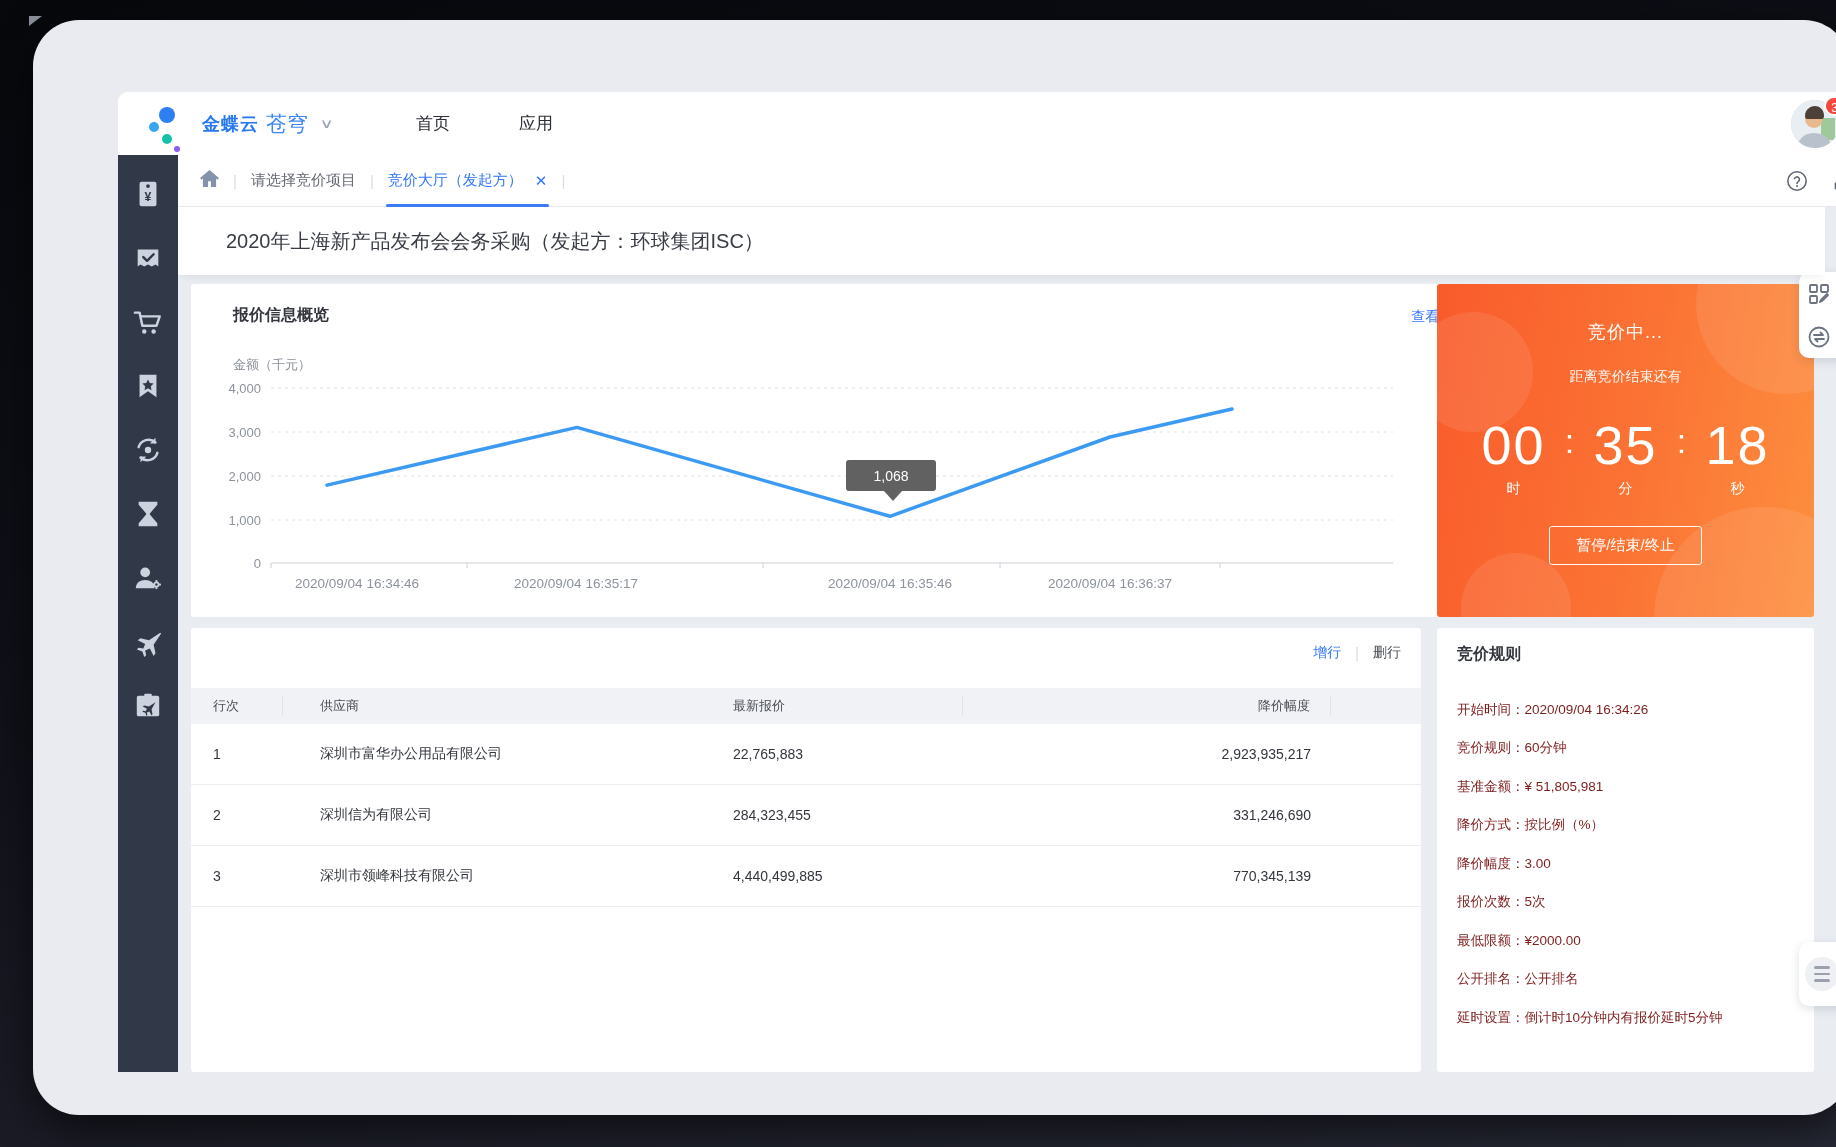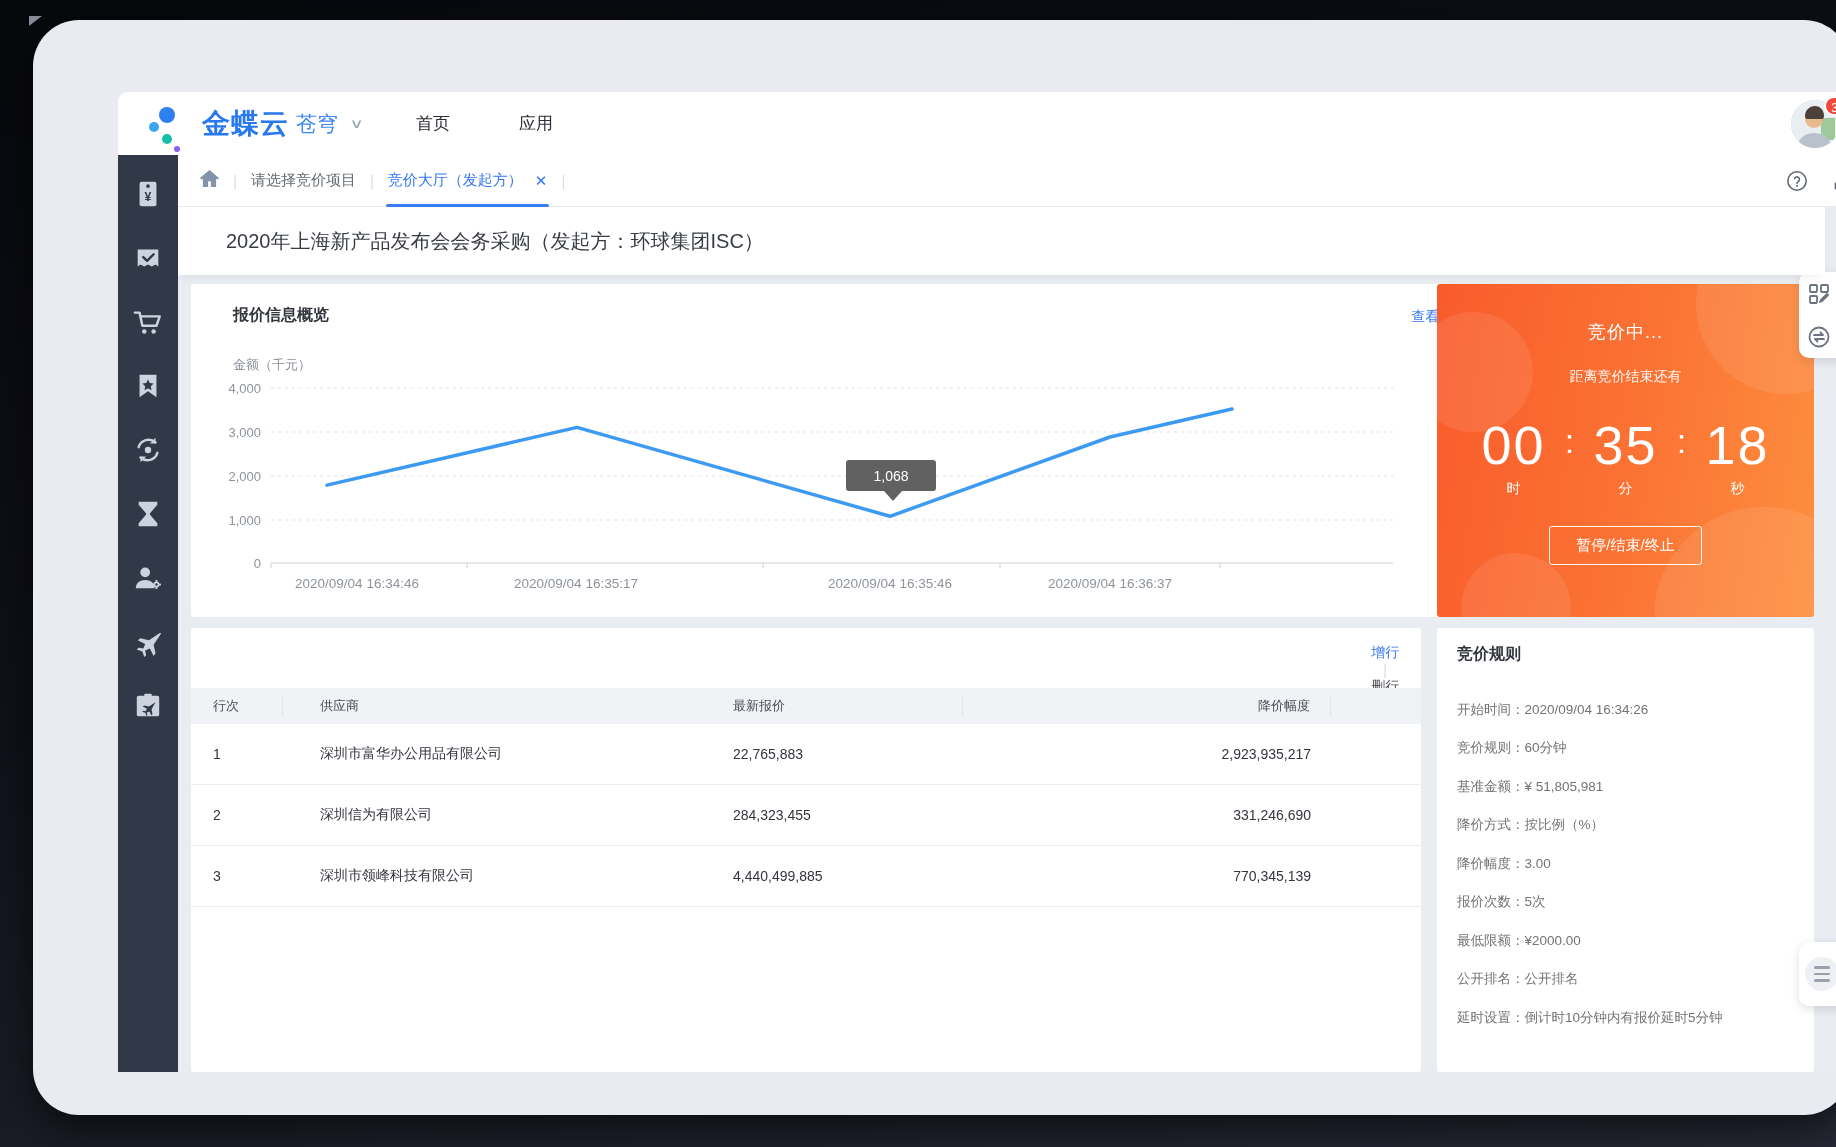--- a/index.html
+++ b/index.html
@@ -18,21 +18,21 @@
 
   
   .topbar { position:relative; height:63px; background:#fff; flex:0 0 63px; }
   .logo { position:absolute; left:30px; top:0; height:63px; display:flex; align-items:center; }
   .logo-dots { width:44px; height:48px; position:relative; }
   .logo-dots i { position:absolute; border-radius:50%; }
   .dot-b { width:16px; height:16px; background:#2e7ff2; left:11px; top:7px; }
   .dot-c { width:10px; height:10px; background:#38a7f0; left:1px; top:22px; }
   .dot-t { width:10px; height:10px; background:#17c0a8; left:14px; top:34px; }
   .dot-p { width:6px; height:6px; background:#8b5cf6; left:26px; top:46px; }
-  .brand-main { font-size:28px; font-weight:bold; color:#2878f0; letter-spacing:1px; margin-left:10px; }
+  .brand-main { font-size:18px; font-weight:bold; color:#2878f0; letter-spacing:1px; margin-left:10px; }
   .brand-sub { font-size:21px; color:#3d87f2; margin-left:7px; font-weight:400; }
   .logo-chevron { margin-left:14px; color:#9aa3b5; font-size:13px; transform:scaleX(1.5); cursor:pointer; }
   .nav-tab { position:absolute; top:0; height:63px; line-height:63px; text-align:right;
     font-size:17px; color:#2b2e36; cursor:pointer; }
   .tab-home { left:270px; width:62px; }
   .tab-app  { left:373px; width:62px; }
   .tab-active { left:456px; width:147px; color:#fff;
     background:linear-gradient(180deg,#5f8cf5 0%,#3e6eee 100%); }
   .avatar-wrap { position:absolute; left:1673px; top:8px; width:48px; height:48px; cursor:pointer; }
   .avatar { width:48px; height:48px; border-radius:50%; overflow:hidden; background:#cfdde6; }
@@ -76,21 +76,21 @@
 
   
   .chart-head { position:absolute; left:42px; top:21px; font-size:16px; font-weight:bold; color:#33363d; }
   .chart-links { position:absolute; right:22px; top:24px; display:flex; align-items:center; font-size:14px; }
   .link-blue { color:#3277f6; cursor:pointer; }
   .link-dark { color:#4b4e55; cursor:pointer; }
   .vsep { color:#d8dbe0; margin:0 14px; }
   .chart-svg { position:absolute; left:0; top:52px; }
 
   
-  .table-links { position:absolute; right:20px; top:16px; display:flex; align-items:center; font-size:14px;flex-direction:column; }
+  .table-links { position:absolute; right:20px; top:16px; display:flex; align-items:center; font-size:14px; }
   .bid-table { position:absolute; left:0; top:60px; width:1230px; }
   .t-row { display:grid; grid-template-columns:92px 450px 230px 368px 90px; align-items:center; }
   .t-head { height:36px; background:#f1f2f5; color:#494d56; font-size:13px; }
   .t-head .c1,.t-head .c3,.t-head .c4 { border-right:1px solid #e0e3e9; height:20px; line-height:20px; }
   .t-body { height:61px; border-bottom:1px solid #ecedf0; font-size:14px; color:#33363d; cursor:pointer; }
   .c1 { padding-left:22px; }
   .c2 { padding-left:37px; }
   .c3 { text-align:left; padding-right:50px; }
   .c4 { text-align:right; padding-right:20px; }
 
@@ -108,21 +108,21 @@
   .time-colon { width:16px; font-size:34px; padding-bottom:8px; }
   .unit-row { display:flex; justify-content:center; margin-top:4px; }
   .unit { width:96px; font-size:14px; }
   .unit-sp { width:16px; }
   .count-btn { margin-top:28px; display:inline-block; border:1px solid rgba(255,255,255,.95);
     border-radius:3px; padding:9px 26px; font-size:15px; color:#fff; cursor:pointer; background:transparent; }
 
   
   .rules-title { position:absolute; left:20px; top:16px; font-size:16px; font-weight:bold; color:#33363d; }
   .rules-list { position:absolute; left:20px; top:52px; right:14px; }
-  .rule-item { font-size:13.5px; color:#737373; margin-top:20.5px; white-space:nowrap; }
+  .rule-item { font-size:13.5px; color:#7f1d1d; margin-top:20.5px; white-space:nowrap; }
 
   
   .float-stack { position:absolute; left:1799px; top:272px; width:44px; height:86px; background:#fff;
     border-radius:10px 0 0 10px; box-shadow:0 3px 10px rgba(50,60,80,.16); display:flex; flex-direction:column; }
   .float-cell { flex:1; display:flex; align-items:center; justify-content:flex-start; padding-left:8px; cursor:pointer; }
   .float-menu { position:absolute; left:1799px; top:942px; width:44px; height:64px; background:#fff;
     border-radius:10px 0 0 10px; box-shadow:0 3px 10px rgba(50,60,80,.16); display:flex; align-items:center;
     padding-left:6px; cursor:pointer; }
   .menu-circle { width:34px; height:34px; border-radius:50%; background:#eef0f4; display:flex;
     flex-direction:column; justify-content:center; align-items:center; gap:4px; }

